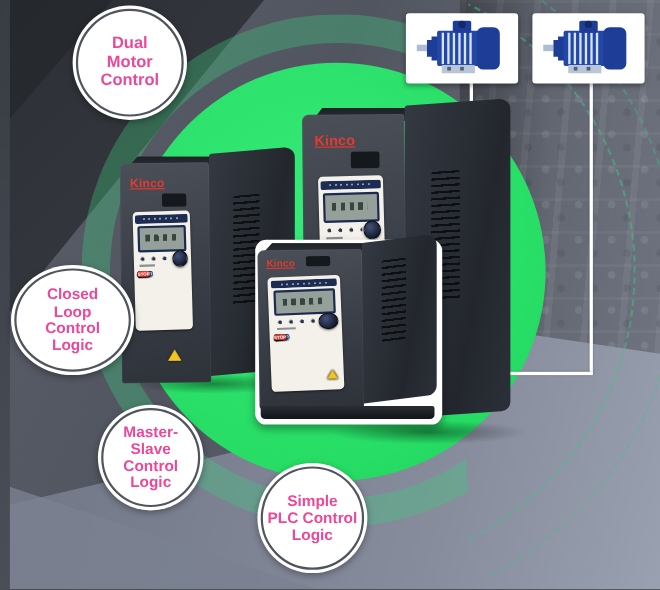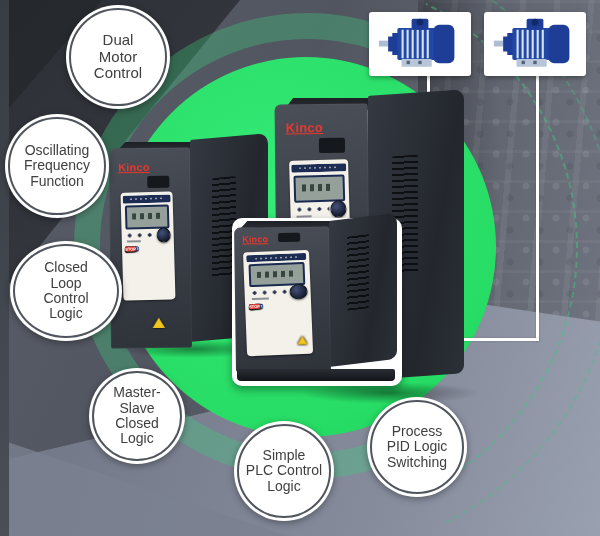--- a/index.html
+++ b/index.html
@@ -131,21 +131,21 @@
      background:linear-gradient(180deg,#2a2e34,#121418);border-radius:2px 2px 4px 4px;}
 
   .sh-big{left:300px;top:382px;width:180px;height:22px;z-index:4;}
   .sh-left{left:118px;top:340px;width:150px;height:18px;z-index:4;}
 
   
   .bubble{z-index:10;background:#fff;border-radius:50%;
      box-shadow:0 2px 7px rgba(0,0,0,.35);
      display:flex;align-items:center;justify-content:center;text-align:center;}
   .bubble::before{content:"";position:absolute;inset:3px;border:2px solid #50555d;border-radius:50%;}
-  .bubble span{position:static;white-space:pre-line;color:#404040;font-weight:normal;
+  .bubble span{position:static;white-space:pre-line;color:#ec4899;font-weight:bold;
      font-size:15px;line-height:1.1;}
   .b1{left:66px;top:5px;width:104px;height:104px;}
   .b2{left:5px;top:114px;width:104px;height:104px;}
   .b2 span{font-size:14px;}
   .b3{left:10px;top:241px;width:112px;height:100px;}
   .b3 span{font-size:14px;}
   .b4{left:89px;top:368px;width:96px;height:96px;}
   .b4 span{font-size:14px;}
   .b5{left:234px;top:421px;width:100px;height:100px;}
   .b5 span{font-size:14px;}
@@ -330,41 +330,31 @@
       <rect x="34" y="51" width="4" height="4" fill="#53617a"></rect>
       <rect x="48" y="51" width="4" height="4" fill="#53617a"></rect>
     </svg>
   </div>
 
   <div class="bubble b1">
     <span>Dual
 Motor
 Control</span>
   </div>
-  <div class="bubble b2">
-    <span>Oscillating
-Frequency
-Function</span>
-  </div>
   <div class="bubble b3">
     <span>Closed
 Loop
 Control
 Logic</span>
   </div>
   <div class="bubble b4">
     <span>Master-
 Slave
-Closed
+Control
 Logic</span>
   </div>
   <div class="bubble b5">
     <span>Simple
 PLC Control
 Logic</span>
   </div>
-  <div class="bubble b6">
-    <span>Process
-PID Logic
-Switching</span>
-  </div>
 
 </div>
 
 </body></html>

